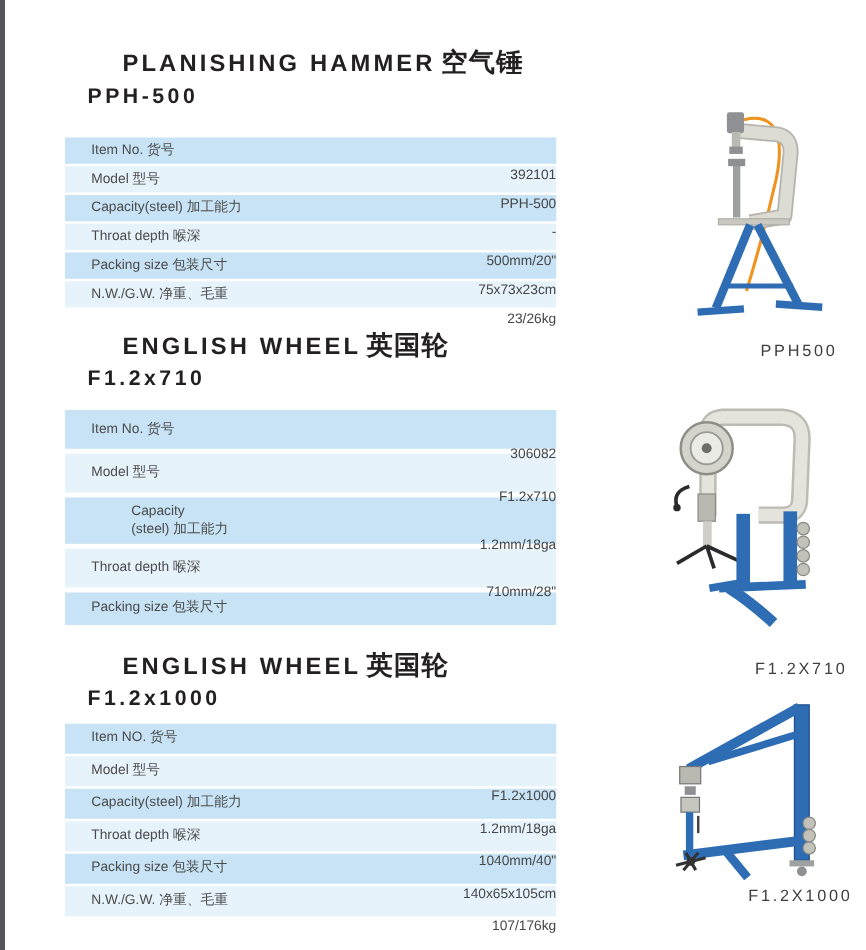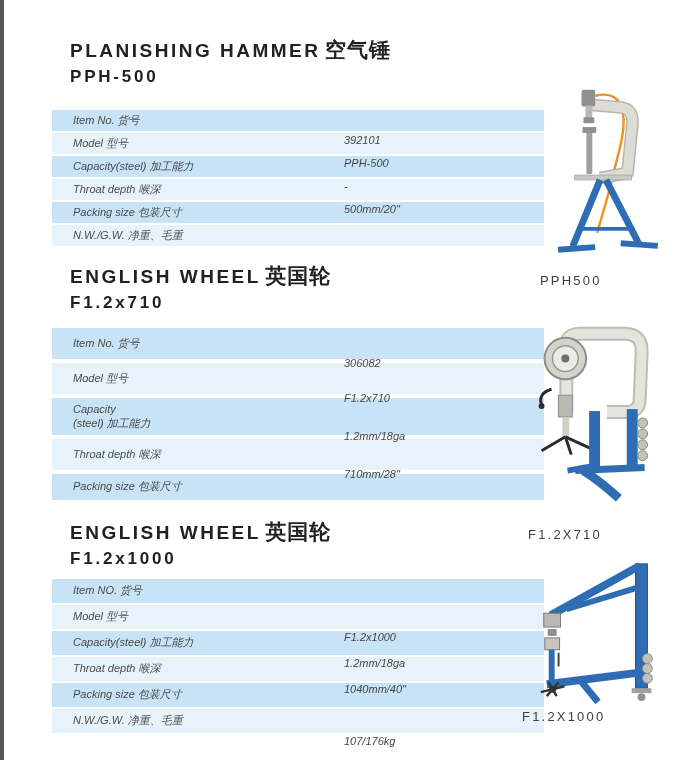--- a/index.html
+++ b/index.html
@@ -5,39 +5,39 @@
   html,body { margin:0; padding:0; }
   body {
     width:693px; height:760px; position:relative; overflow:hidden;
     background:#ffffff;
     font-family:"Liberation Sans","DejaVu Sans",sans-serif;
     --row-dark:#c7e3f5; --row-light:#e7f3fb;
   }
   .leftbar { position:absolute; left:0; top:0; width:4px; height:760px; background:#55555a; }
 
   .section-title { position:absolute; left:70px; color:#232021; }
-  .title-line1 { display:block; white-space:nowrap; }
+  .title-line1 { display:block; white-space:nowrap;margin-left:28px; }
   .title-en { font-weight:bold; font-size:19px; letter-spacing:2.5px; }
   .title-zh { font-weight:bold; font-size:21px; letter-spacing:1px; }
   .title-model { display:block; font-weight:bold; font-size:17px; letter-spacing:2.8px; margin-top:3px; }
 
-  .spec-table { position:absolute; left:52px; width:492px;font-style:italic; }
+  .spec-table { position:absolute; left:52px; width:393px; }
   .t-row { display:flex; align-items:center; }
   .t-row.dark  { background:var(--row-dark); }
   .t-row.light { background:var(--row-light); }
   .t-label { flex:1; padding-left:21px; font-size:11px; color:#4b4b4b; white-space:pre-line; line-height:1.25; }
-  .t-value { width:200px; text-align:left; font-size:11px; color:#464646;margin-top:39px; }
+  .t-value { width:200px; text-align:right; font-size:11px; color:#464646;margin-top:39px; }
 
   .t1 .t-row { height:21px; margin-bottom:2px; }
   .t2 .t-row { height:31px; margin-bottom:4px; }
-  .t2 .t-row.tall { height:37px; }
+  .t2 .t-row.tall { height:37px;padding-left:32px; }
   .t2 .t-row.short { height:26px; }
   .t3 .t-row { height:24px; margin-bottom:2px; }
 
-  .product { position:absolute; text-align:left; }
+  .product { position:absolute; text-align:right; }
   .product svg { display:block; margin:0 auto; }
   .product-caption { display:block; margin-top:5px; font-size:13px; letter-spacing:2.2px; color:#3e3e3e; }
 </style>
 </head>
 <body style="--row-dark: #c7e3f5; --row-light: #e7f3fb;">
 
 <div class="leftbar"></div>
 
 <div class="section-title" style="top:36px;">
   <span class="title-line1">
@@ -59,23 +59,25 @@
   <div class="t-row dark">
     <div class="t-label">Capacity(steel) 加工能力</div>
     <div class="t-value">-</div>
   </div>
   <div class="t-row light">
     <div class="t-label">Throat depth 喉深</div>
     <div class="t-value">500mm/20"</div>
   </div>
   <div class="t-row dark">
     <div class="t-label">Packing size 包装尺寸</div>
+    <div class="t-value">75x73x23cm</div>
   </div>
   <div class="t-row light">
     <div class="t-label">N.W./G.W. 净重、毛重</div>
+    <div class="t-value">23/26kg</div>
   </div>
 </div>
 
 <div class="product" style="left:540px; top:84px; width:130px;">
   <svg width="120" height="184" viewBox="0 0 120 188">
 
     <path d="M50,12 C84,4 82,40 74,70 C68,96 60,126 52,152" stroke="#f0921e" stroke-width="2.5" fill="none"></path>
 
     <path d="M43,21 L77,24 Q89,26 88,40 L83,91 L55,96" stroke="#b5b5ad" stroke-width="13" fill="none" stroke-linejoin="round"></path>
     <path d="M43,21 L77,24 Q89,26 88,40 L83,91 L55,96" stroke="#dcdcd4" stroke-width="10" fill="none" stroke-linejoin="round"></path>
@@ -180,20 +182,21 @@
   <div class="t-row dark">
     <div class="t-label">Capacity(steel) 加工能力</div>
     <div class="t-value">1.2mm/18ga</div>
   </div>
   <div class="t-row light">
     <div class="t-label">Throat depth 喉深</div>
     <div class="t-value">1040mm/40"</div>
   </div>
   <div class="t-row dark">
     <div class="t-label">Packing size 包装尺寸</div>
+    <div class="t-value">140x65x105cm</div>
   </div>
   <div class="t-row light">
     <div class="t-label">N.W./G.W. 净重、毛重</div>
     <div class="t-value">107/176kg</div>
   </div>
 </div>
 
 <div class="product" style="left:522px; top:556px; width:160px;">
   <svg width="156" height="148" viewBox="0 0 156 150">
 

